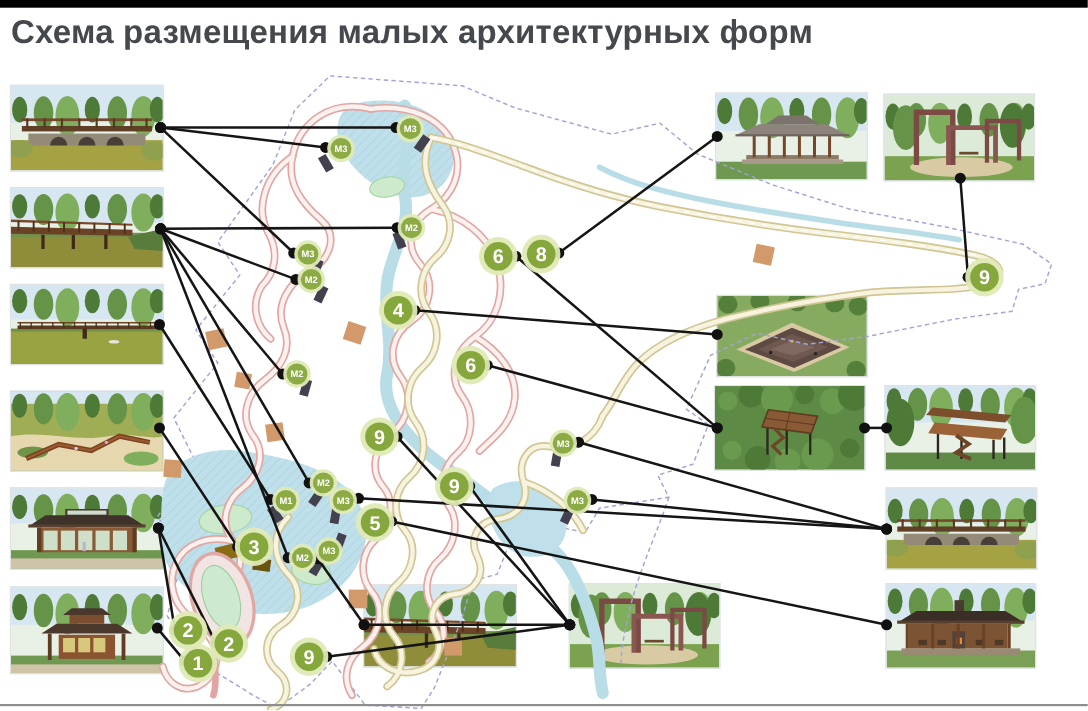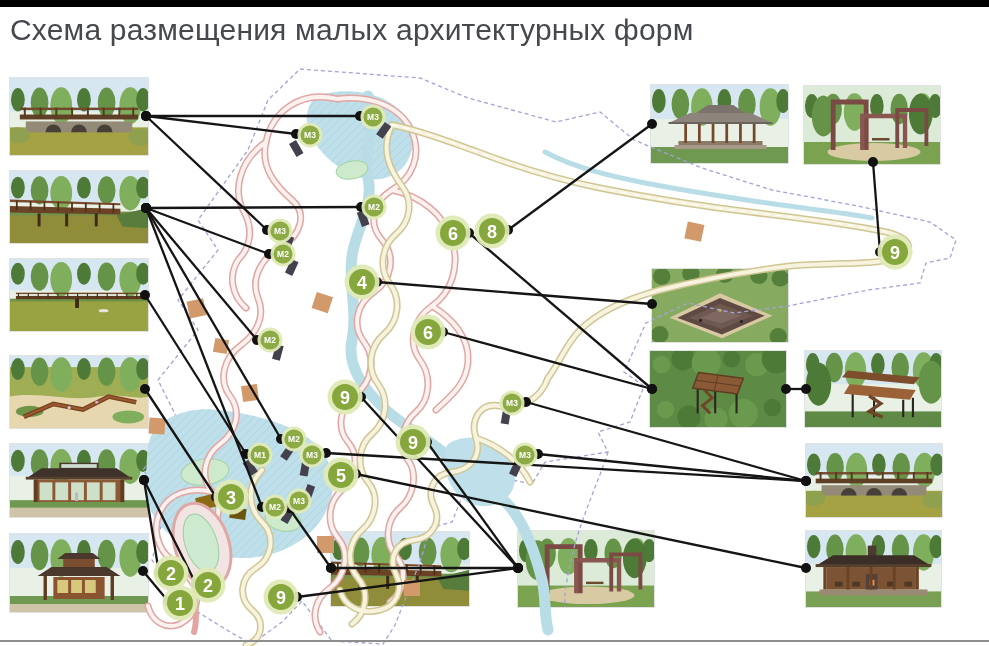--- a/index.html
+++ b/index.html
@@ -1,20 +1,20 @@
 <!DOCTYPE html>
 <html><head>
 <meta charset="utf-8">
 <style>
   html,body{margin:0;padding:0;background:#fff;}
   .stage{position:relative;width:989px;height:646px;background:#ffffff;overflow:hidden;
          font-family:"Liberation Sans", sans-serif;}
   .topbar{position:absolute;left:0;top:0;width:100%;height:7px;background:#000;}
   .bottomrule{position:absolute;left:0;top:640px;width:100%;height:2px;background:#8e8e8e;}
-  .title{position:absolute;left:10px;top:13px;font-size:30px;font-weight:400;color:#45484c;
+  .title{position:absolute;left:10px;top:13px;font-size:30px;font-weight:700;color:#45484c;
          letter-spacing:.2px;white-space:nowrap;}
   .thumb{position:absolute;border:1px solid #e2e2e2;background:#dfeaf2;box-sizing:border-box;overflow:hidden;}
   .thumb svg{display:block;width:100%;height:100%;}
   #map-svg{position:absolute;left:0;top:0;pointer-events:none;}
 </style>
 </head>
 <body>
 
 <div class="stage">
   <div class="topbar"></div>

